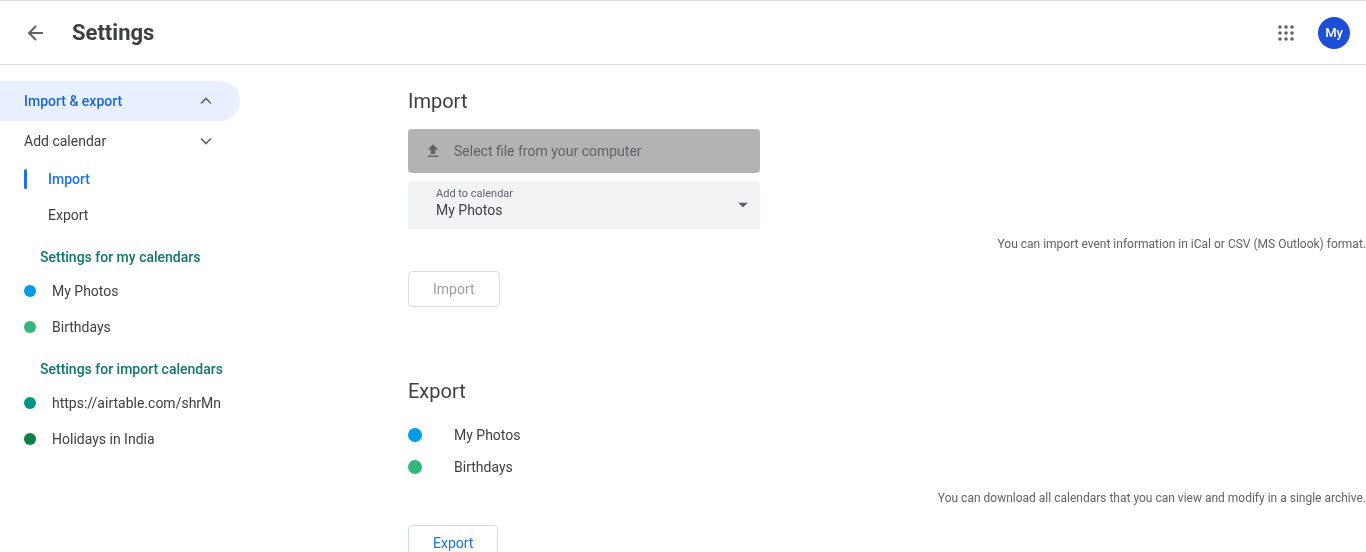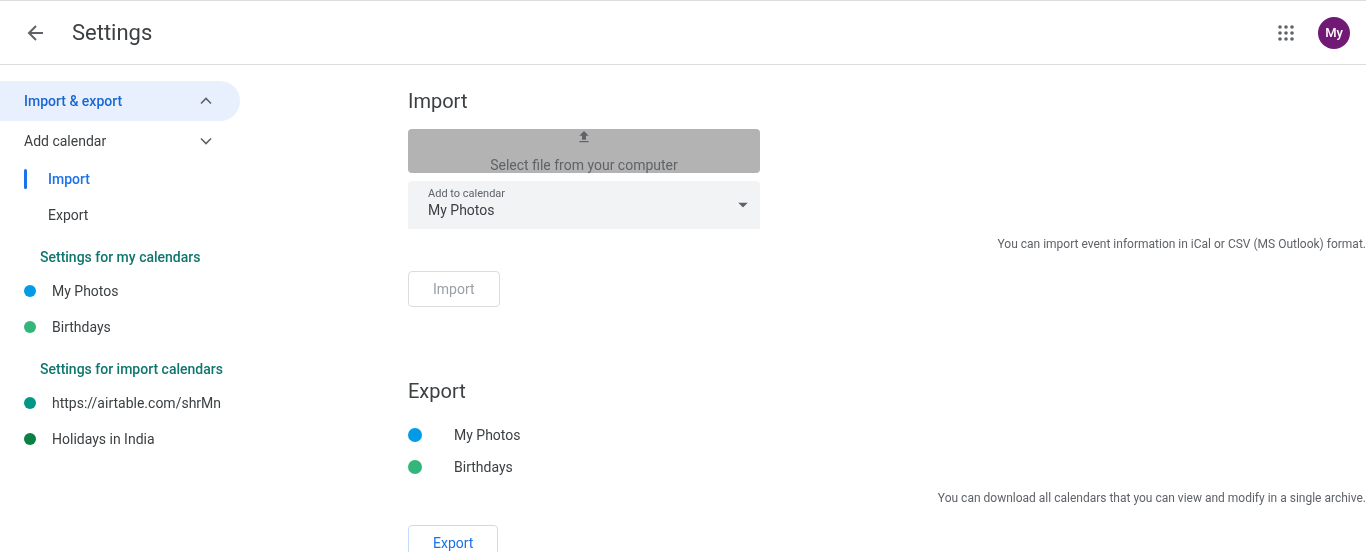--- a/index.html
+++ b/index.html
@@ -32,42 +32,42 @@
       display: flex;
       align-items: center;
       justify-content: center;
       border-radius: 50%;
       cursor: pointer;
       color: #5f6368;
     }
     .page-title {
       font-size: 22px;
       color: #3c4043;
-      font-weight: 400;
+      font-weight: 700;
     }
     .header-right {
       display: flex;
       align-items: center;
       gap: 12px;
     }
     .apps-grid {
       width: 40px;
       height: 40px;
       display: flex;
       align-items: center;
       justify-content: center;
       cursor: pointer;
       color: #5f6368;
       border-radius: 50%;
     }
     .avatar {
       width: 32px;
       height: 32px;
       border-radius: 50%;
-      background: #701a75;
+      background: #1d4ed8;
       color: #fff;
       display: flex;
       align-items: center;
       justify-content: center;
       font-size: 13px;
       font-weight: 500;
       cursor: pointer;
     }
     .body-container {
       display: flex;
@@ -172,28 +172,27 @@
       background: #b3b3b3;
       display: flex;
       align-items: center;
       padding: 0 16px;
       gap: 12px;
       color: #5f6368;
       font-size: 14px;
       cursor: pointer;
       border-radius: 4px;
       margin-bottom: 8px;
-      flex-direction: column;
     }
     .dropdown-field {
       width: 352px;
       height: 48px;
       background: #f1f3f4;
       border-radius: 4px 4px 0 0;
-      padding: 6px 20px;
+      padding: 6px 28px;
       position: relative;
       cursor: pointer;
       margin-bottom: 8px;
     }
     .dropdown-label {
       font-size: 11px;
       color: #5f6368;
     }
     .dropdown-value {
       font-size: 14px;

